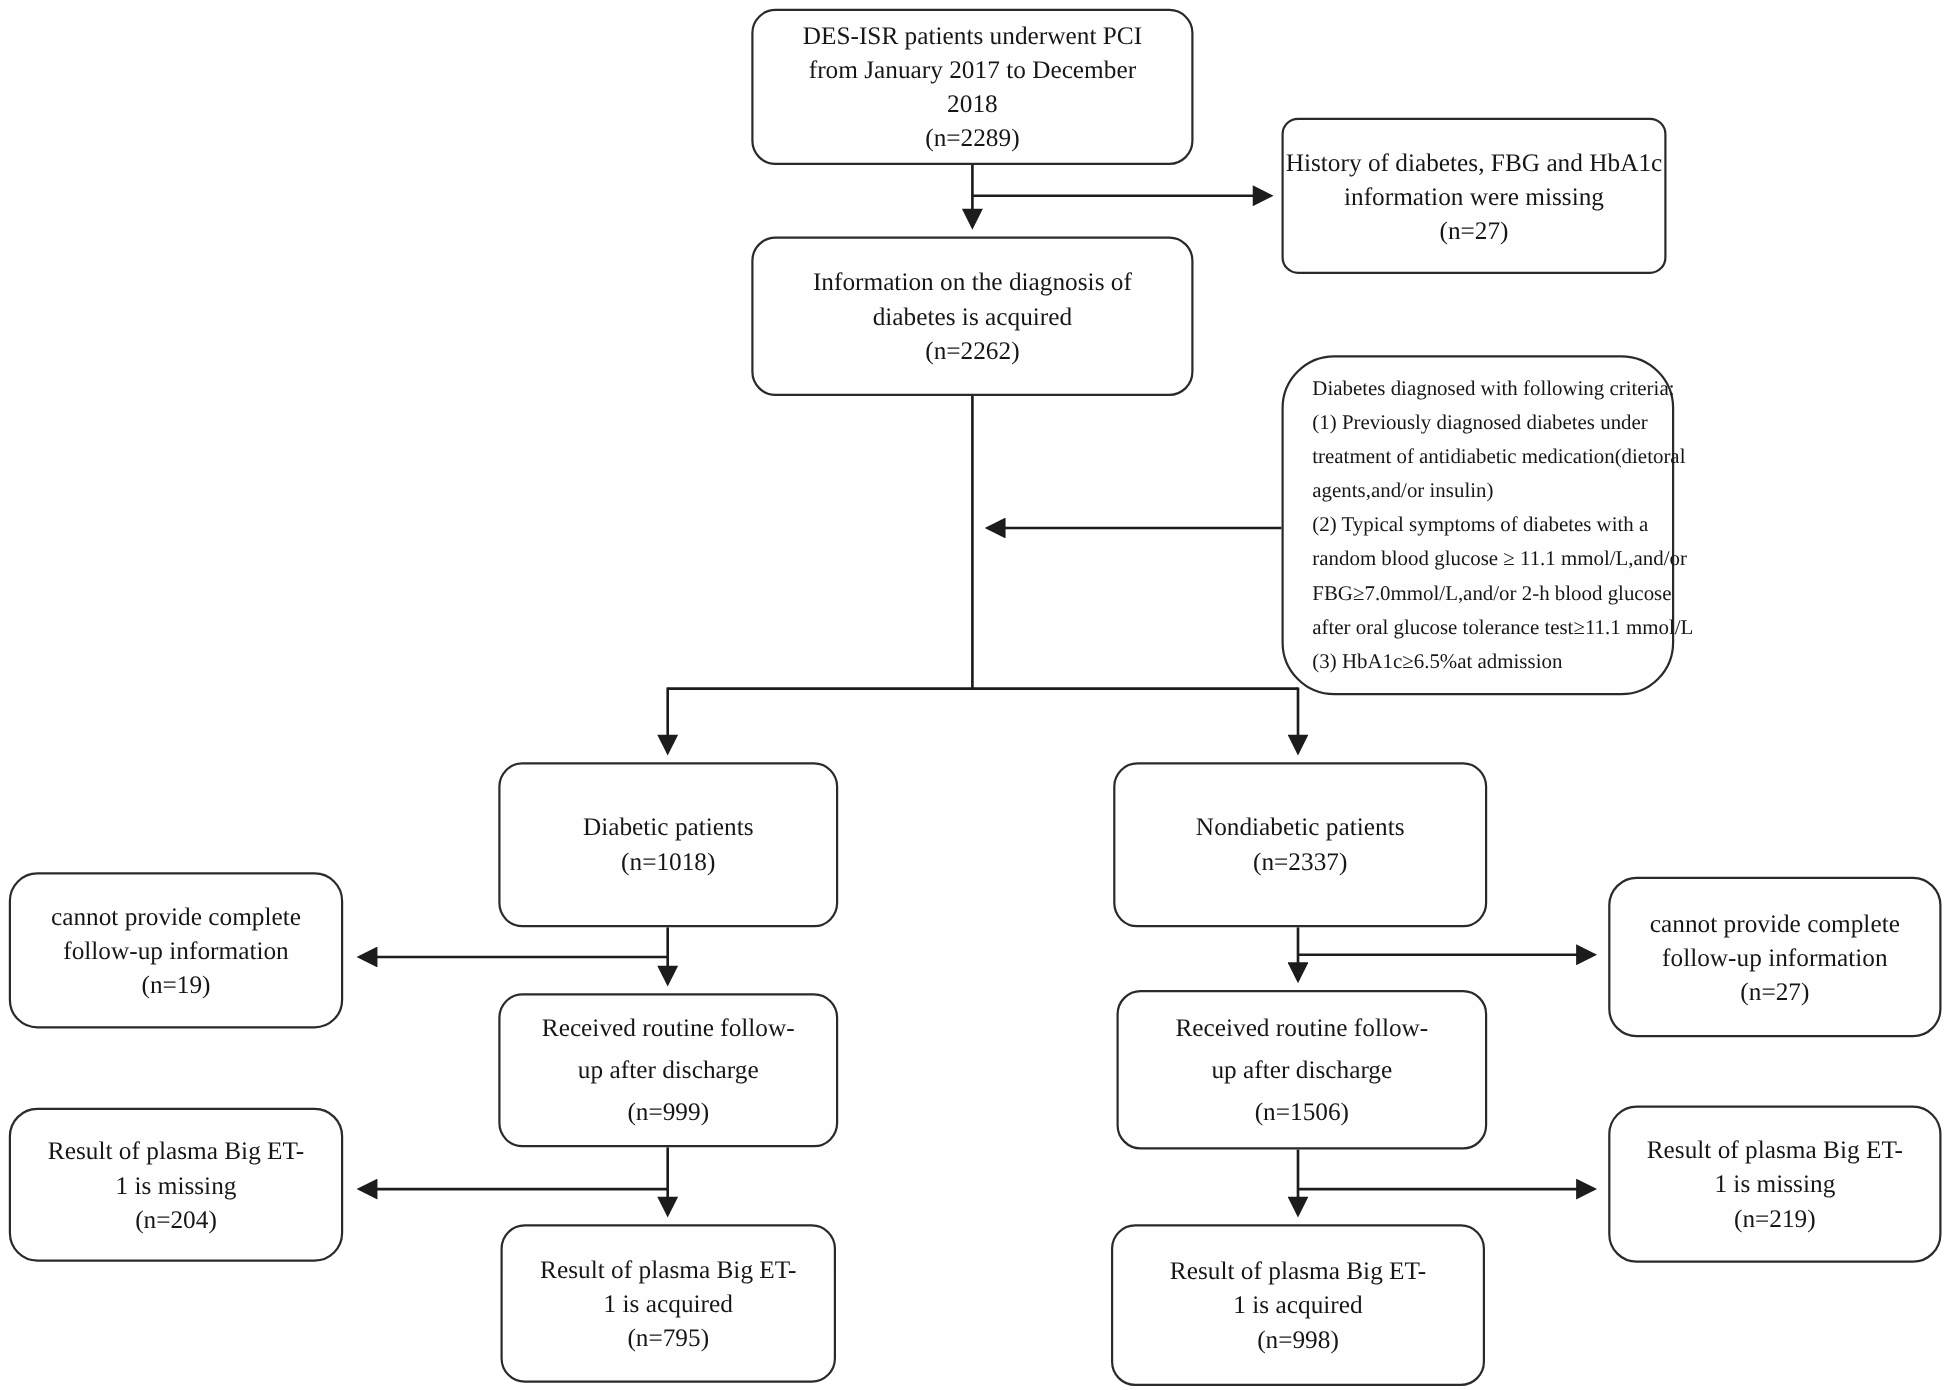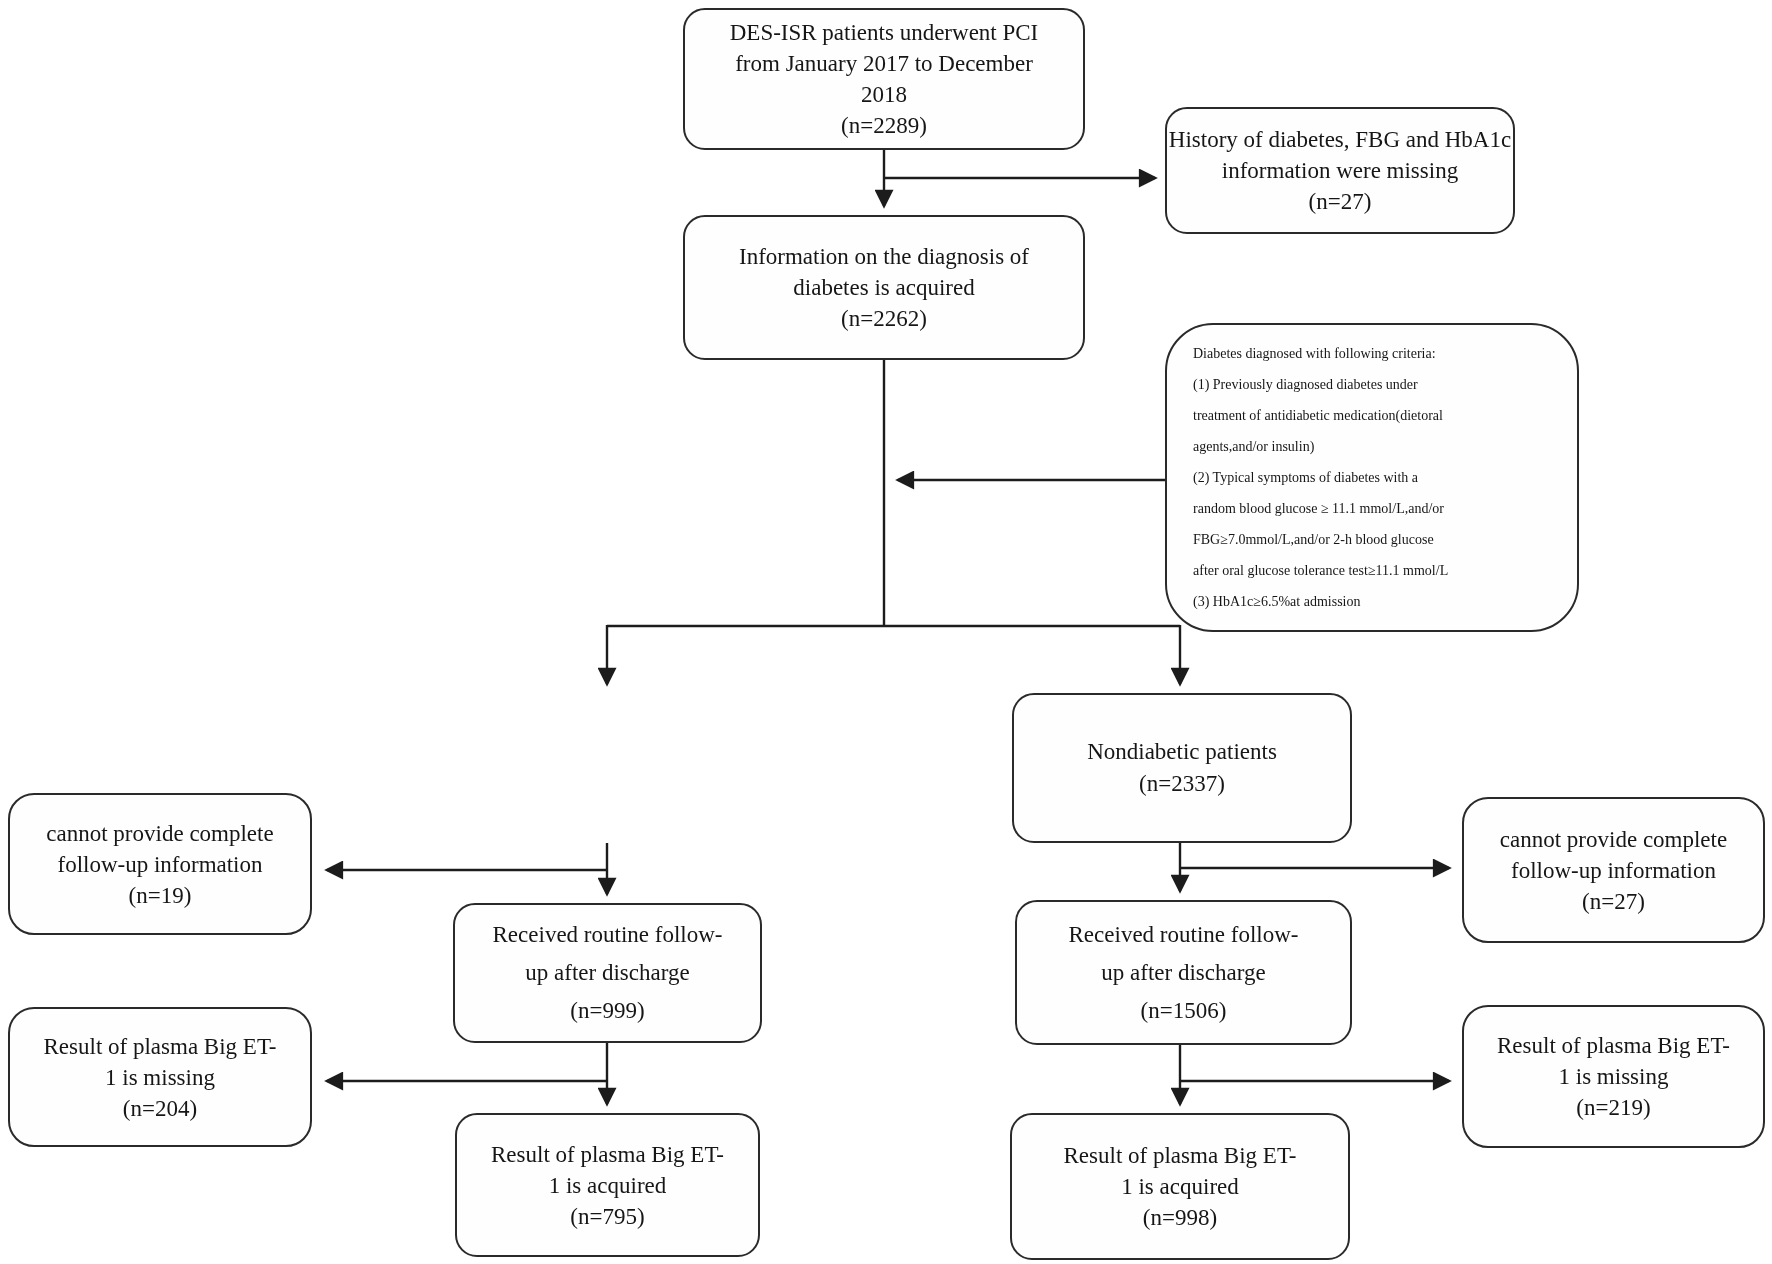--- a/index.html
+++ b/index.html
@@ -23,24 +23,24 @@
     flex-direction:column;
     justify-content:center;
     align-items:center;
     text-align:center;
     font-size:23px;
     line-height:31px;
   }
   .node .ln{white-space:nowrap;}
   
   .nd-enroll  {left:683px; top:8px;    width:402px; height:142px;text-align:right;}
-  .nd-history {left:1165px;top:107px;  width:350px; height:127px;}
+  .nd-history {left:1165px;top:107px;  width:350px; height:142px;border-radius:15px;}
   .nd-diag    {left:683px; top:215px;  width:402px; height:145px;}
-  .nd-criteria{left:1165px;top:323px;  width:414px; height:309px;
-               border-radius:48px; font-size:14px; line-height:31px;
+  .nd-criteria{left:1165px;top:323px;  width:357px; height:309px;
+               border-radius:48px; font-size:19px; line-height:31px;
                align-items:flex-start; text-align:left; padding:0 10px 0 26px;}
   .nd-diabetic{left:453px; top:693px;  width:309px; height:150px; line-height:32px;}
   .nd-nondiab {left:1012px;top:693px;  width:340px; height:150px; line-height:32px;}
   .nd-excl1L  {left:8px;   top:793px;  width:304px; height:142px; border-radius:26px;}
   .nd-excl1R  {left:1462px;top:797px;  width:303px; height:146px; border-radius:26px;}
   .nd-recvL   {left:453px; top:903px;  width:309px; height:140px; line-height:38px;}
   .nd-recvR   {left:1015px;top:900px;  width:337px; height:145px; line-height:38px;}
   .nd-excl2L  {left:8px;   top:1007px; width:304px; height:140px; border-radius:26px;}
   .nd-excl2R  {left:1462px;top:1005px; width:303px; height:143px; border-radius:26px;}
   .nd-resL    {left:455px; top:1113px; width:305px; height:144px;}
@@ -98,20 +98,24 @@
     <div class="ln">(1) Previously diagnosed diabetes under</div>
     <div class="ln">treatment of antidiabetic medication(dietoral</div>
     <div class="ln">agents,and/or insulin)</div>
     <div class="ln">(2) Typical symptoms of diabetes with a</div>
     <div class="ln">random blood glucose ≥ 11.1 mmol/L,and/or</div>
     <div class="ln">FBG≥7.0mmol/L,and/or 2-h blood glucose</div>
     <div class="ln">after oral glucose tolerance test≥11.1 mmol/L</div>
     <div class="ln">(3) HbA1c≥6.5%at admission</div>
   </div>
 
+  <div class="node nd-diabetic">
+    <div class="ln">Diabetic patients</div>
+    <div class="ln">(n=1018)</div>
+  </div>
 
   <div class="node nd-nondiab">
     <div class="ln">Nondiabetic patients</div>
     <div class="ln">(n=2337)</div>
   </div>
 
   <div class="node nd-excl1L">
     <div class="ln">cannot provide complete</div>
     <div class="ln">follow-up information</div>
     <div class="ln">(n=19)</div>

